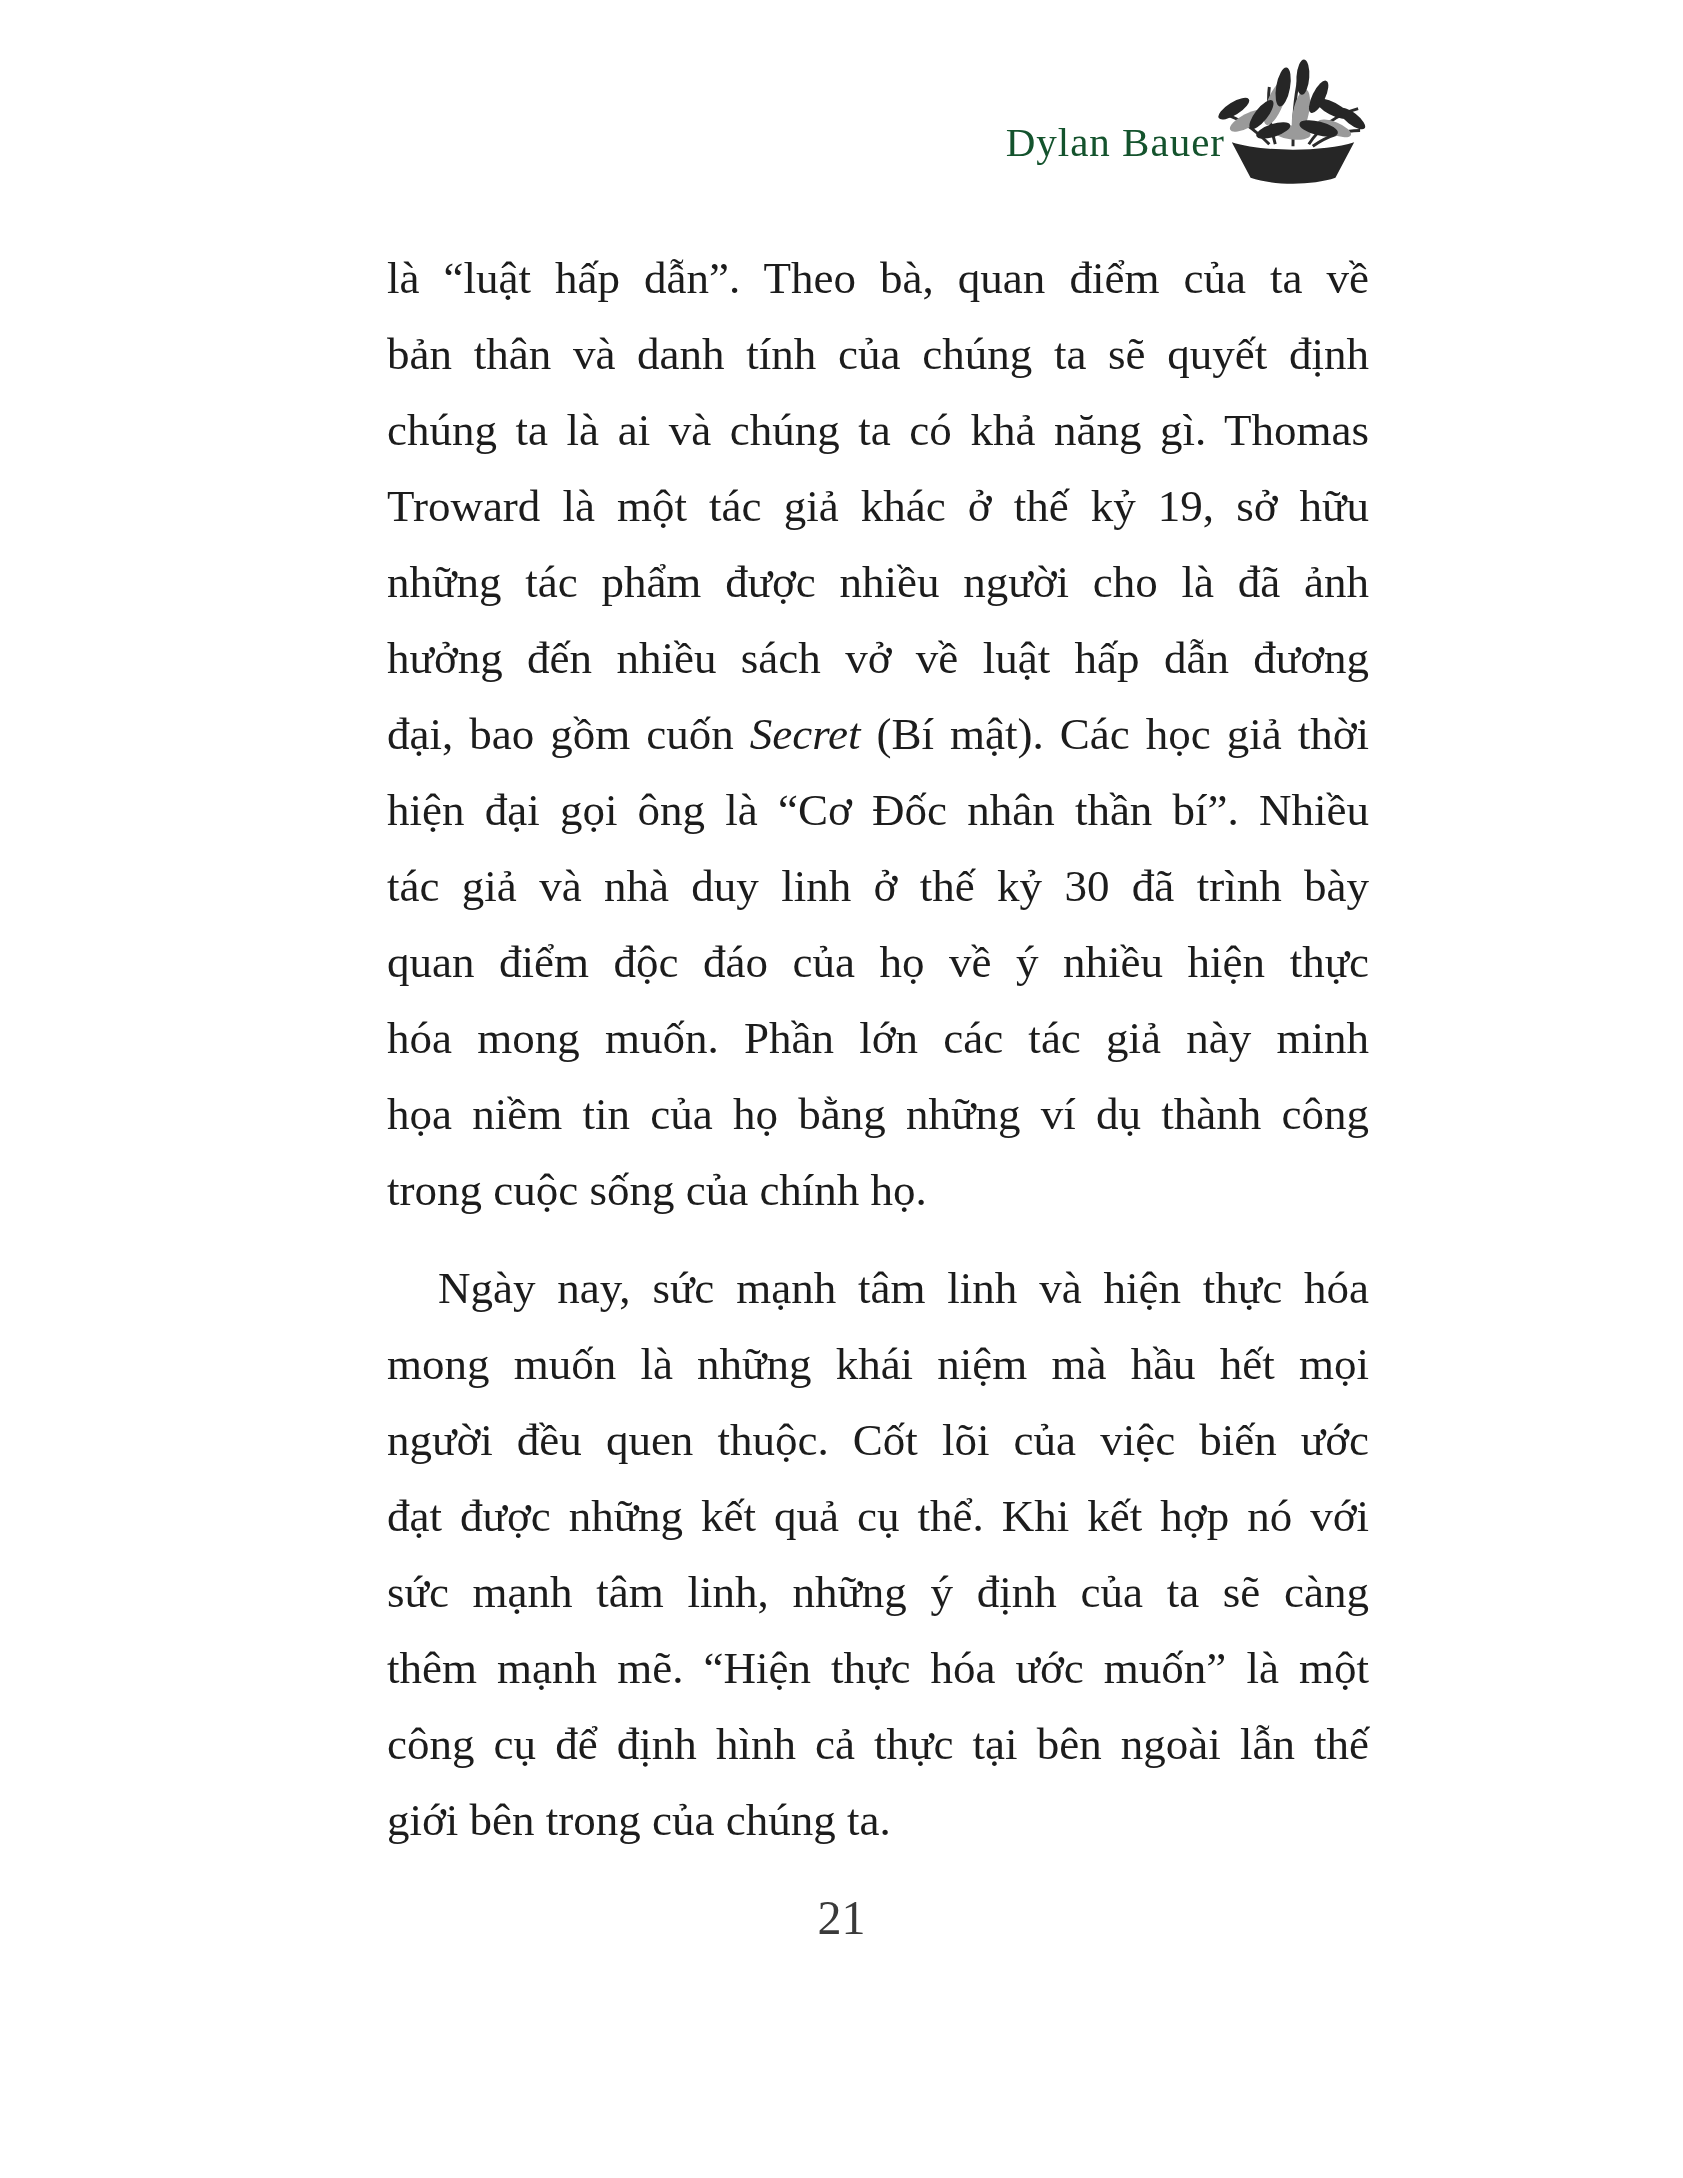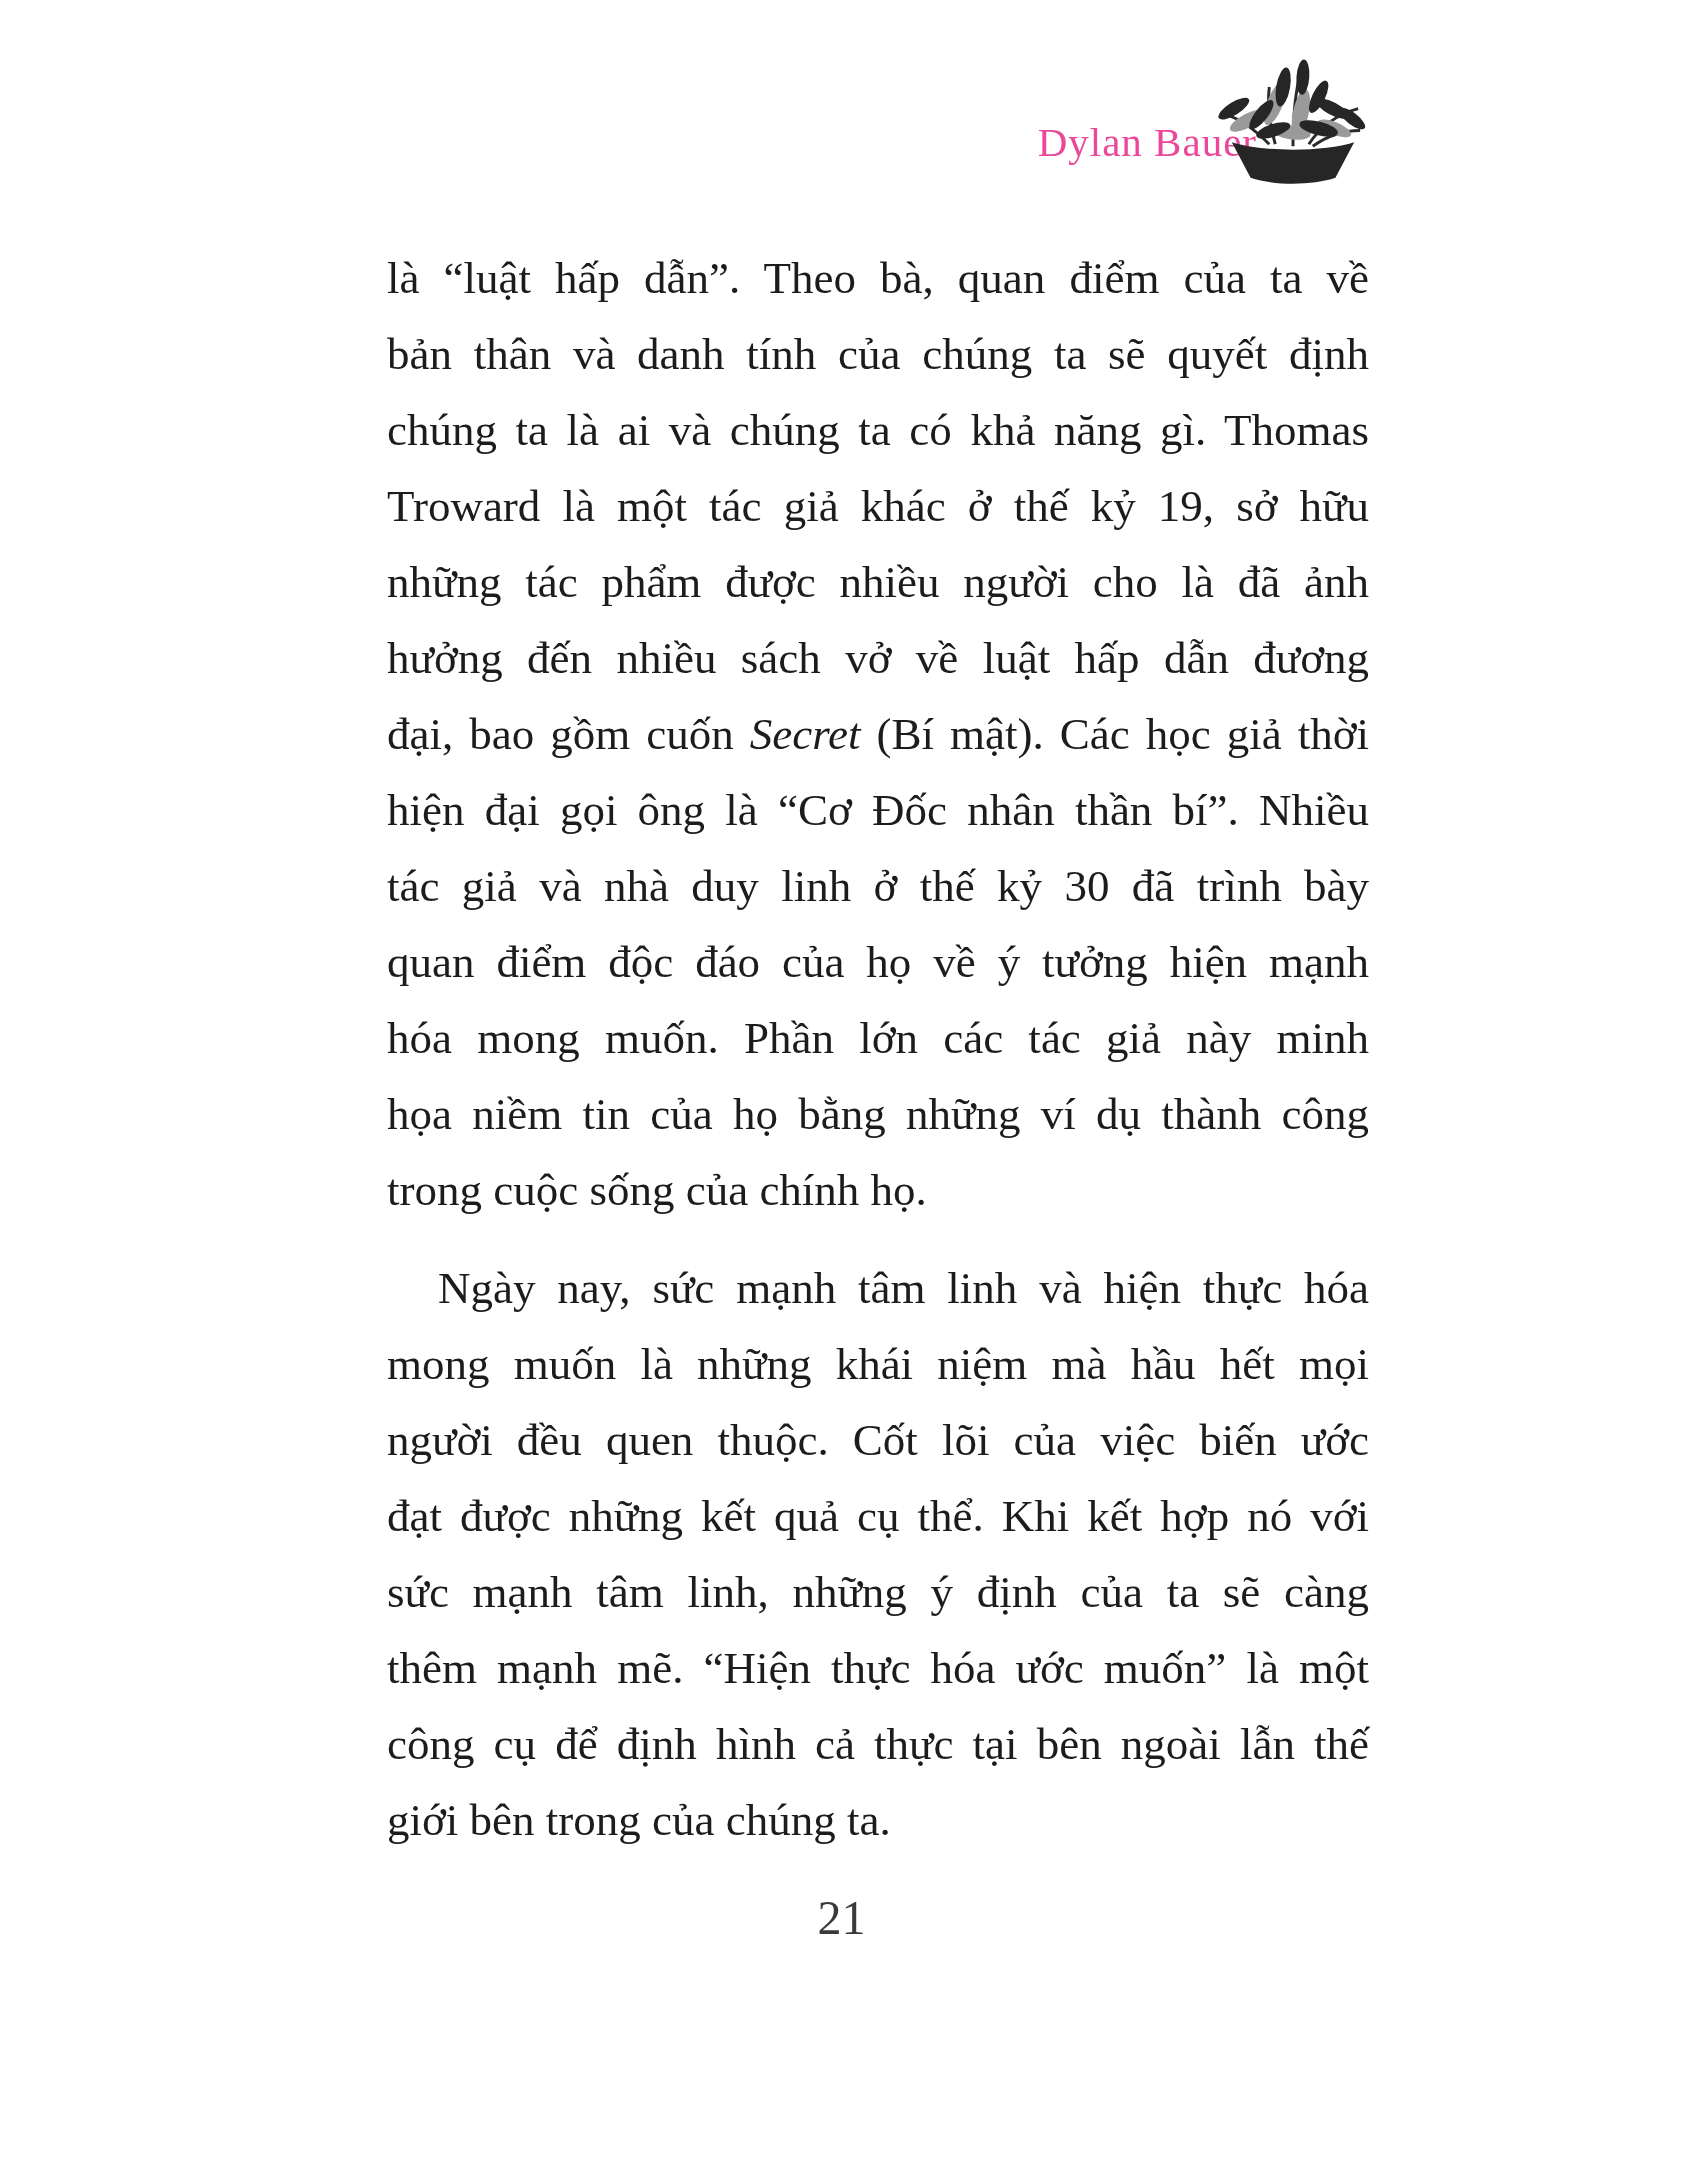--- a/index.html
+++ b/index.html
@@ -13,27 +13,27 @@
     height: 2178px;
     background: #ffffff;
     margin: 0 auto;
     overflow: hidden;
     font-family: "Liberation Serif", "DejaVu Serif", serif;
   }
   
   .header-author {
     position: absolute;
     top: 119px;
-    left: 891px;
+    left: 859px;
     width: 366px;
     text-align: right;
     font-size: 41px;
     line-height: 46px;
     letter-spacing: 1px;
-    color: #ec4899;
+    color: #14532d;
     font-weight: 500;
   }
   .header-logo {
     position: absolute;
     top: 57px;
     left: 1218px;
     width: 150px;
     height: 131px;
   }
   
@@ -119,21 +119,21 @@
       <div class="paragraph">
         <div class="line"><span>là “luật hấp dẫn”. Theo bà, quan điểm của ta về</span></div>
         <div class="line"><span>bản thân và danh tính của chúng ta sẽ quyết định</span></div>
         <div class="line"><span>chúng ta là ai và chúng ta có khả năng gì. Thomas</span></div>
         <div class="line"><span>Troward là một tác giả khác ở thế kỷ 19, sở hữu</span></div>
         <div class="line"><span>những tác phẩm được nhiều người cho là đã ảnh</span></div>
         <div class="line"><span>hưởng đến nhiều sách vở về luật hấp dẫn đương</span></div>
         <div class="line"><span>đại, bao gồm cuốn </span><em>Secret</em><span> (Bí mật). Các học giả thời</span></div>
         <div class="line"><span>hiện đại gọi ông là “Cơ Đốc nhân thần bí”. Nhiều</span></div>
         <div class="line"><span>tác giả và nhà duy linh ở thế kỷ 30 đã trình bày</span></div>
-        <div class="line"><span>quan điểm độc đáo của họ về ý tưởng hiện mạnh</span></div>
+        <div class="line"><span>quan điểm độc đáo của họ về ý nhiều hiện thực</span></div>
         <div class="line"><span>hóa mong muốn. Phần lớn các tác giả này minh</span></div>
         <div class="line"><span>họa niềm tin của họ bằng những ví dụ thành công</span></div>
         <div class="line last"><span>trong cuộc sống của chính họ.</span></div>
       </div>
       <div class="paragraph">
         <div class="line indent"><span>Ngày nay, sức mạnh tâm linh và hiện thực hóa</span></div>
         <div class="line"><span>mong muốn là những khái niệm mà hầu hết mọi</span></div>
         <div class="line"><span>người đều quen thuộc. Cốt lõi của việc biến ước</span></div>
         <div class="line"><span>đạt được những kết quả cụ thể. Khi kết hợp nó với</span></div>
         <div class="line"><span>sức mạnh tâm linh, những ý định của ta sẽ càng</span></div>

